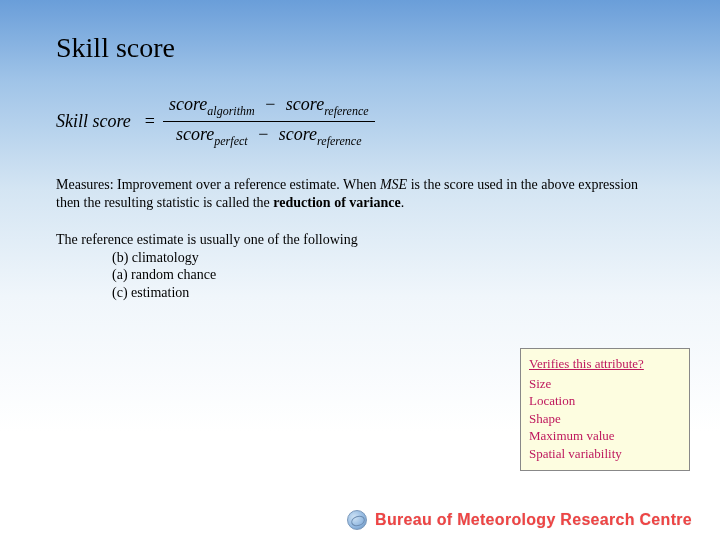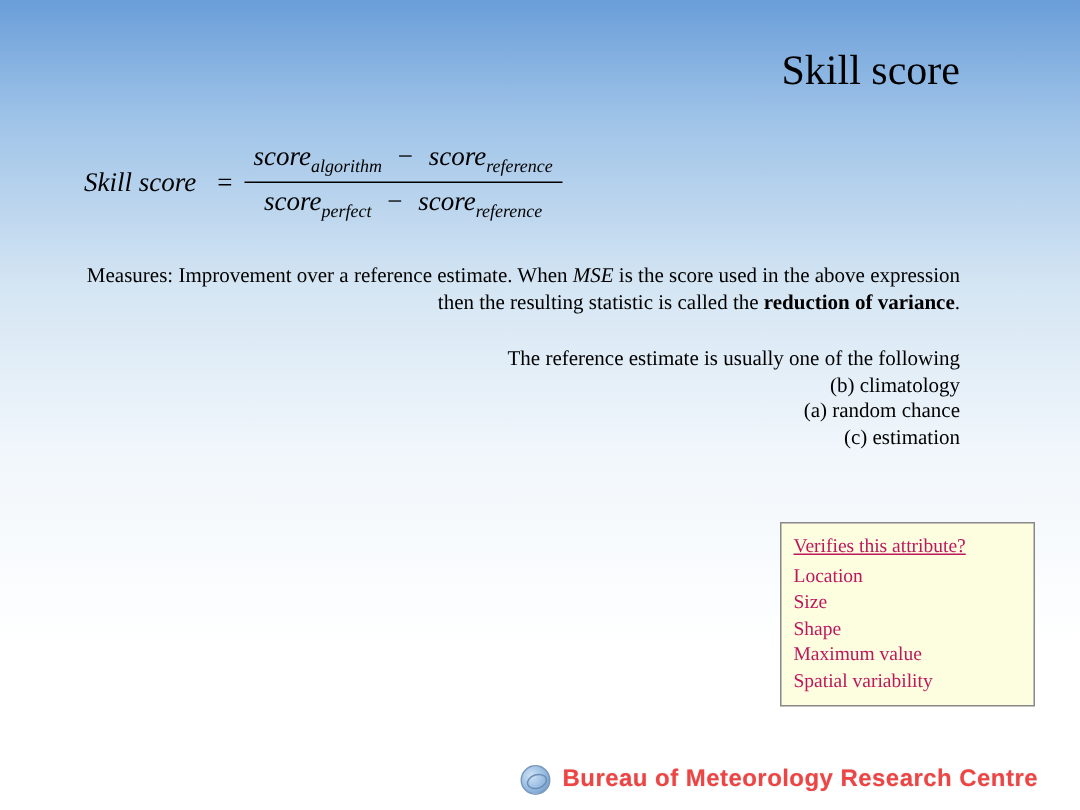--- a/index.html
+++ b/index.html
@@ -5,22 +5,21 @@
   * { margin: 0; padding: 0; box-sizing: border-box; }
   body {
     width: 720px;
     height: 540px;
     background: linear-gradient(to bottom, #6a9ed9 0%, #a0c4e8 15%, #d4e5f3 35%, #f0f6fb 55%, #ffffff 80%);
     font-family: "Times New Roman", Times, serif;
     position: relative;
     overflow: hidden;
   }
   .slide {
-    padding: 32px 80px 0 56px;
-    text-align: right;
+    padding: 32px 56px 0 56px;
   }
   .title {
     font-size: 28px;
     font-weight: normal;
     color: #000;
     margin-bottom: 28px;
   }
   .formula {
     margin: 0 0 26px 0;
     font-family: "Times New Roman", serif;
@@ -139,22 +138,22 @@
   <div class="para">
     <div>The reference estimate is usually one of the following</div>
     <div class="indent2">(b) climatology</div>
     <div class="indent2">(a) random chance</div>
     <div class="indent2">(c) estimation</div>
   </div>
 </div>
 
 <div class="callout">
   <div class="hdr">Verifies this attribute?</div>
+  <div>Size</div>
   <div>Location</div>
-  <div>Size</div>
   <div>Shape</div>
   <div>Maximum value</div>
   <div>Spatial variability</div>
 </div>
 
 <div class="footer">
   <div class="footer-logo"></div>
   <div class="footer-text">Bureau of Meteorology Research Centre</div>
 </div>
 

